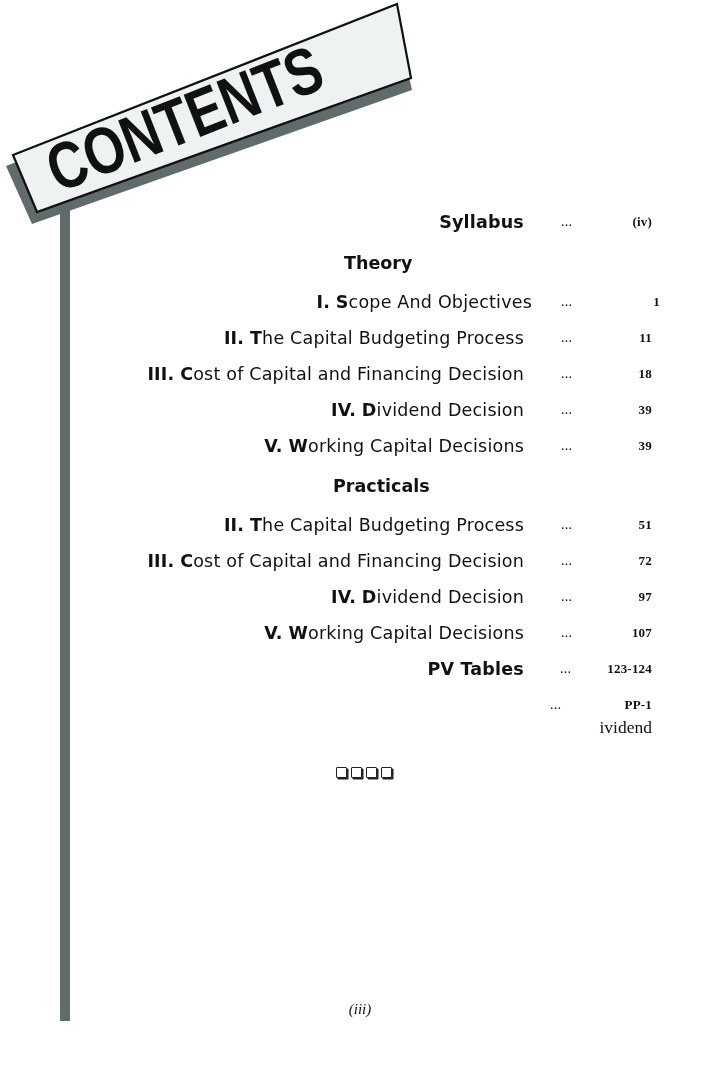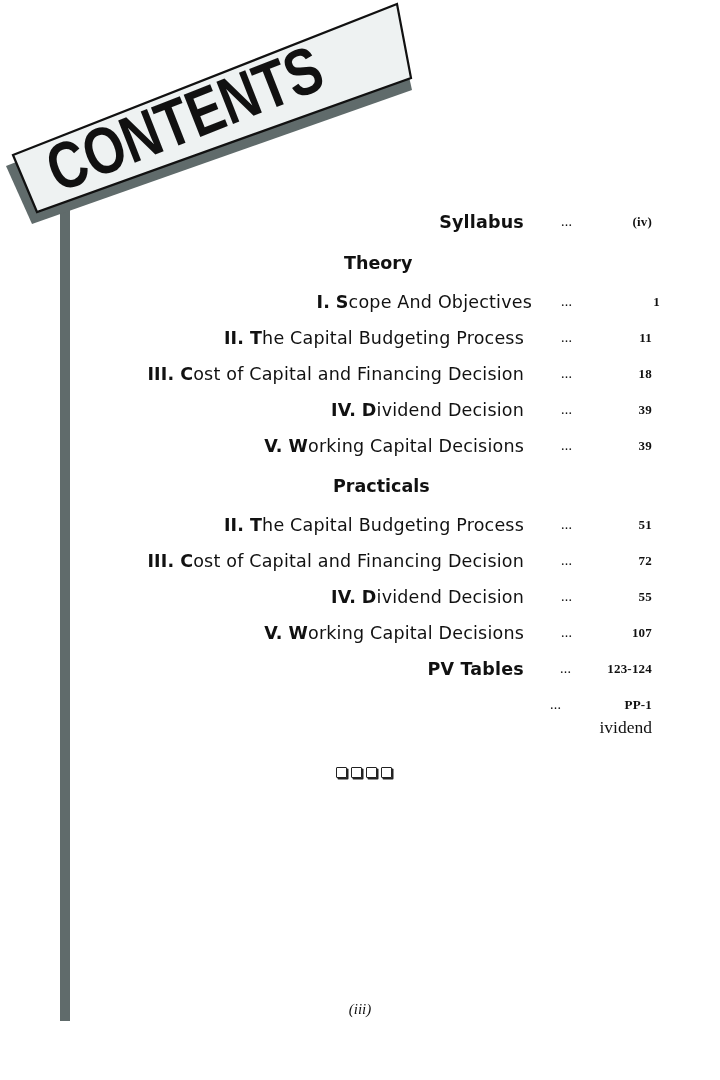--- a/index.html
+++ b/index.html
@@ -182,21 +182,21 @@
 
 <div class="row" style="top:546px;">
   <span class="title"><span class="b">III.</span> <span class="b">C</span><span>ost of Capital and Financing Decision</span></span>
   <span class="dots">...</span>
   <span class="page">72</span>
 </div>
 
 <div class="row" style="top:582px;">
   <span class="title"><span class="b">IV.</span> <span class="b">D</span><span>ividend Decision</span></span>
   <span class="dots">...</span>
-  <span class="page">55</span>
+  <span class="page">97</span>
 </div>
 
 <div class="row" style="top:618px;">
   <span class="title"><span class="b">V.</span> <span class="b">W</span><span>orking Capital Decisions</span></span>
   <span class="dots">...</span>
   <span class="page">107</span>
 </div>
 
 <div class="row" style="top:654px;">
   <span class="title b">PV Tables</span>

